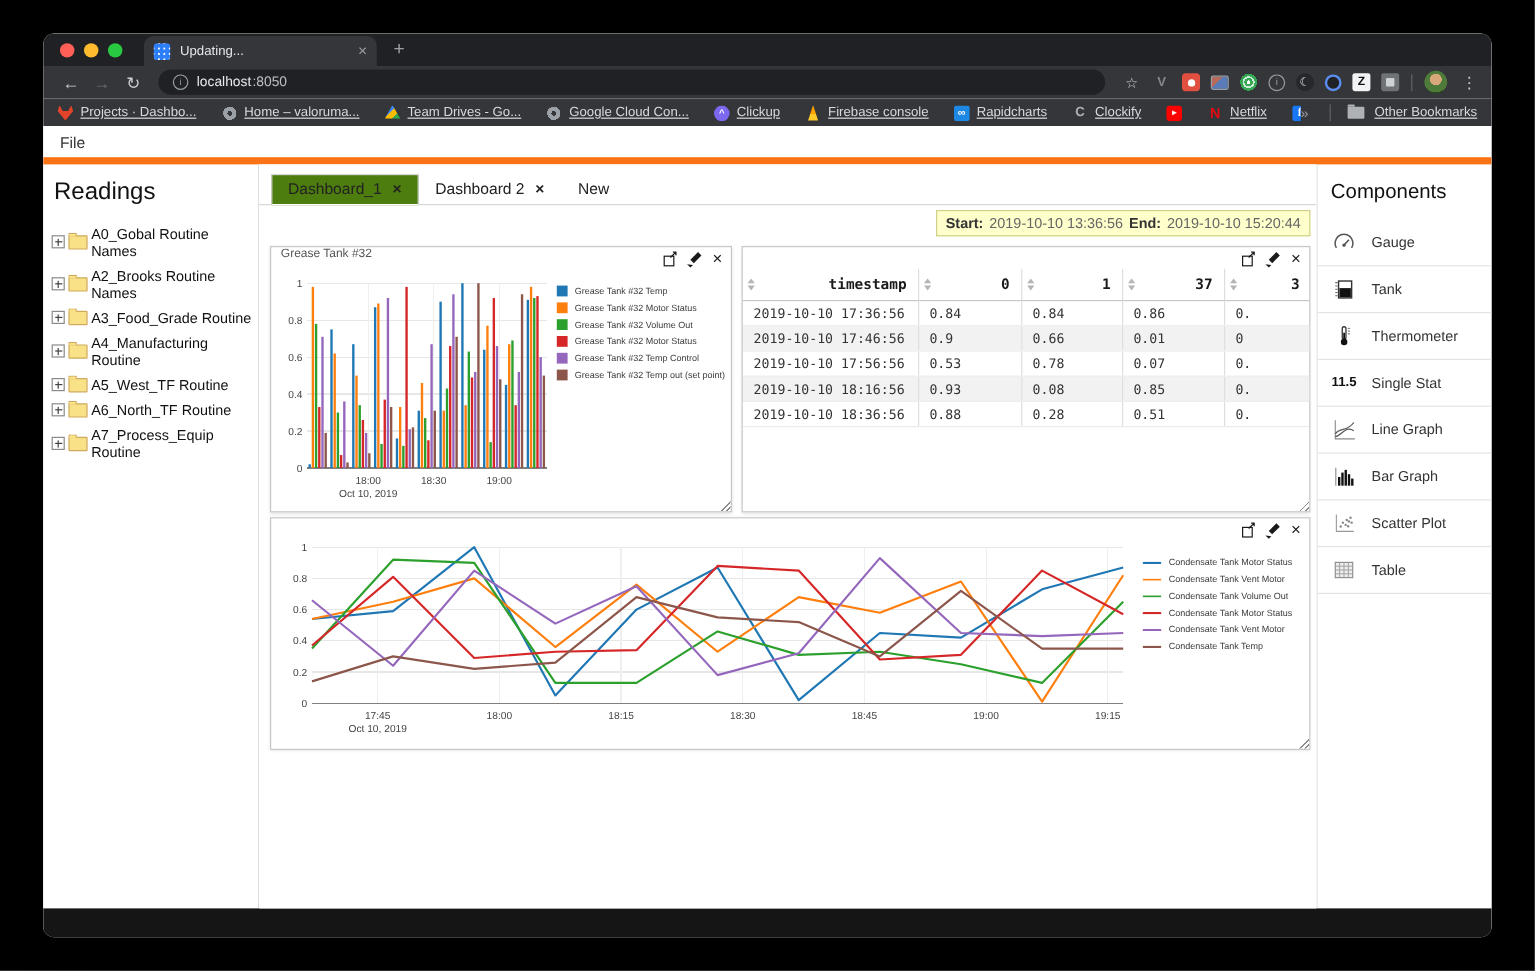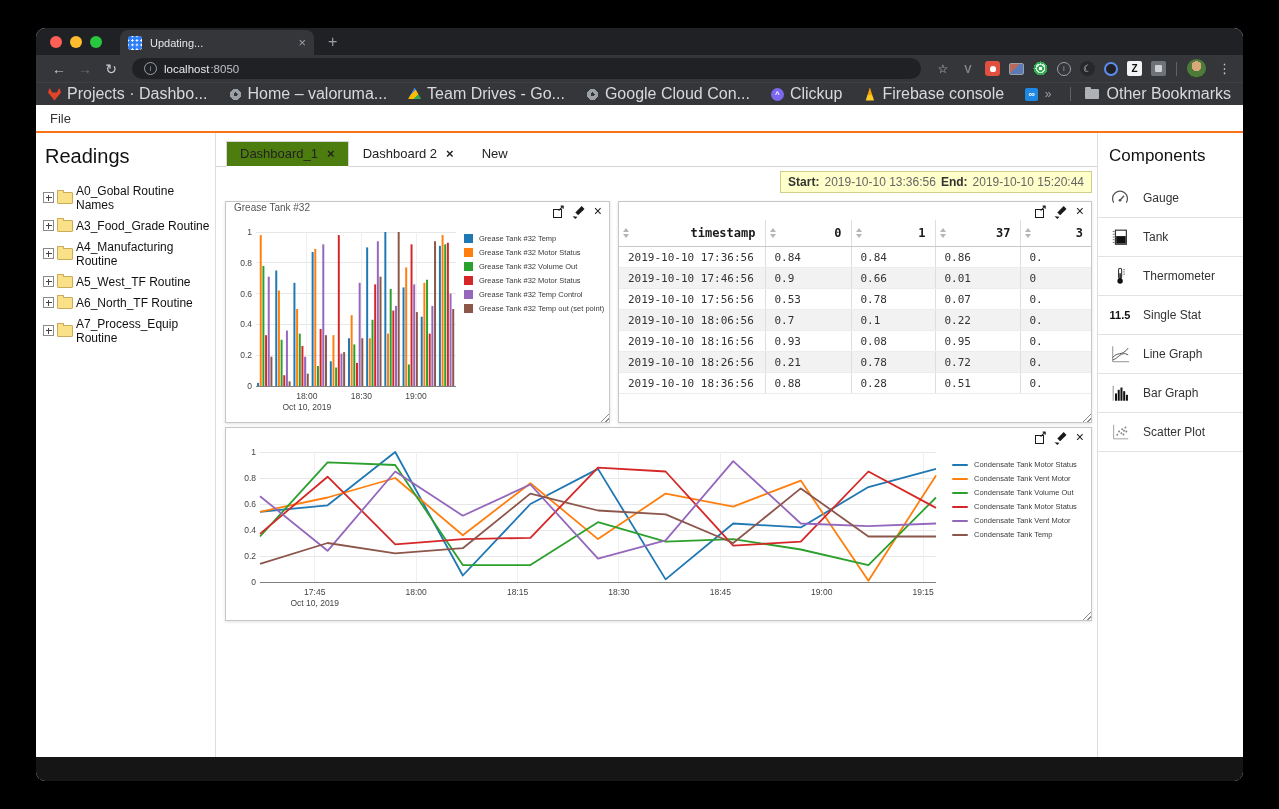--- a/index.html
+++ b/index.html
@@ -44,40 +44,40 @@
   .ext-gray-ext-icon{width:15px;height:15px;background:#6f7377;border-radius:2px;}
   .ext-gray-ext-icon::after{content:"";width:7px;height:7px;background:#cfd2d5;border-radius:1px;}
   .vsep{width:1px;height:14px;background:#5f6368;margin:0 6px;}
   .avatar{width:19px;height:19px;border-radius:50%;flex:none;
           background:radial-gradient(circle at 50% 38%,#d8a77a 0 32%,#4e7a3a 33% 70%,#2c4a22 71%);}
   .kebab{color:#c9cdd2;font-size:13px;padding:0 2px 0 8px;}
   .bookmarksbar{height:22px;background:#35363a;border-top:1px solid rgba(255,255,255,.05);display:flex;
                 align-items:center;padding:0 12px;flex:none;}
   .bmlist{display:flex;align-items:center;gap:21px;flex:1;overflow:hidden;}
   .bm{display:flex;align-items:center;gap:6px;flex:none;}
-  .bm-label{font-size:16px;color:#d7d9dc;white-space:nowrap;}
+  .bm-label{font-size:11px;color:#d7d9dc;white-space:nowrap;text-decoration:underline;}
   .bi{width:13px;height:13px;border-radius:2px;display:flex;align-items:center;justify-content:center;
       font-size:9px;font-weight:bold;color:#fff;flex:none;}
   .bi-gitlab{background:#e2432a;clip-path:polygon(50% 100%,0 38%,13% 2%,32% 38%,68% 38%,87% 2%,100% 38%);}
   .bi-gear{background:radial-gradient(circle,#35363a 0 2px,#9aa0a6 2px 5.5px,transparent 5.5px);}
   .bi-drive{background:linear-gradient(135deg,#4285f4 36%,#fbbc04 36% 64%,#34a853 64%);clip-path:polygon(50% 0,100% 88%,0 88%);}
   .bi-clickup{border-radius:50%;background:#7b68ee;font-size:8px;}
   .bi-firebase{background:linear-gradient(180deg,#ffa000 0 55%,#ffca28 55%);clip-path:polygon(18% 100%,50% 0,82% 100%);}
   .bi-rapidcharts{background:#1e88e5;font-size:9px;}
   .bi-clockify{background:transparent;color:#aeb1b5;font-size:11px;}
   .bi-youtube{background:#f00;border-radius:3px;font-size:7px;}
   .bi-netflix{background:transparent;color:#e50914;font-size:12px;font-weight:900;}
   .bi-facebook{background:#1877f2;font-family:"Liberation Serif",serif;font-size:10px;}
   .bm-right{display:flex;align-items:center;gap:8px;flex:none;}
   .overflow{color:#9aa0a6;font-size:12px;margin-right:4px;}
   .gfolder{width:14px;height:10px;background:#aeb1b5;border-radius:1px;position:relative;flex:none;}
   .gfolder::before{content:"";position:absolute;top:-2.5px;left:0;width:6px;height:2px;background:#aeb1b5;border-radius:1px 1px 0 0;}
   
   .page{flex:1;display:flex;flex-direction:column;background:#fff;color:#222;min-height:0;}
-  .menubar{height:26px;border-bottom:2px solid #f97316;display:flex;align-items:center;padding-left:14px;
+  .menubar{height:26px;border-bottom:6px solid #f97316;display:flex;align-items:center;padding-left:14px;
            font-size:13px;color:#333;flex:none;}
   .pbody{flex:1;display:flex;min-height:0;}
   .lsb{width:180px;border-right:1px solid #dedede;padding:10px 0 0 7px;box-sizing:border-box;flex:none;}
   .lsb-title{font-size:20px;color:#111;padding:2px 0 12px 2px;}
   .tree-item{display:flex;align-items:center;gap:3px;padding:3.5px 0;font-size:12px;color:#111;}
   .tw{width:9px;height:9px;border:1px solid #8a8a8a;background:#fff;position:relative;flex:none;}
   .tw::before{content:"";position:absolute;left:1.5px;right:1.5px;top:3.5px;height:1px;background:#444;}
   .tw::after{content:"";position:absolute;top:1.5px;bottom:1.5px;left:3.5px;width:1px;background:#444;}
   .fold{width:14px;height:10px;background:#f9e188;border:1px solid #cfa95c;border-radius:1px;position:relative;flex:none;margin-top:1px;}
   .fold::before{content:"";position:absolute;top:-3px;left:-1px;width:5px;height:2px;background:#f9e188;border:1px solid #cfa95c;border-bottom:none;border-radius:1px 1px 0 0;}
@@ -238,20 +238,25 @@
       <span>File</span>
     </div>
     <div class="pbody">
       <div class="lsb">
         <div class="lsb-title">Readings</div>
         <div id="tree">
             <div class="tree-item">
               <span class="tw"></span>
               <span class="fold"></span>
               <span>A0_Gobal Routine Names</span>
+            </div>
+            <div class="tree-item">
+              <span class="tw"></span>
+              <span class="fold"></span>
+              <span>A2_Brooks Routine Names</span>
             </div>
             <div class="tree-item">
               <span class="tw"></span>
               <span class="fold"></span>
               <span>A3_Food_Grade Routine</span>
             </div>
             <div class="tree-item">
               <span class="tw"></span>
               <span class="fold"></span>
               <span>A4_Manufacturing Routine</span>
@@ -480,38 +485,24 @@
                   <td>0</td>
                 </tr>
                 <tr>
                   <td>2019-10-10 17:56:56</td>
                   <td>0.53</td>
                   <td>0.78</td>
                   <td>0.07</td>
                   <td>0.</td>
                 </tr>
                 <tr>
-                  <td>2019-10-10 18:06:56</td>
-                  <td>0.7</td>
-                  <td>0.1</td>
-                  <td>0.22</td>
-                  <td>0.</td>
-                </tr>
-                <tr>
                   <td>2019-10-10 18:16:56</td>
                   <td>0.93</td>
                   <td>0.08</td>
-                  <td>0.95</td>
-                  <td>0.</td>
-                </tr>
-                <tr>
-                  <td>2019-10-10 18:26:56</td>
-                  <td>0.21</td>
-                  <td>0.78</td>
-                  <td>0.72</td>
+                  <td>0.85</td>
                   <td>0.</td>
                 </tr>
                 <tr>
                   <td>2019-10-10 18:36:56</td>
                   <td>0.88</td>
                   <td>0.28</td>
                   <td>0.51</td>
                   <td>0.</td>
                 </tr>
               </tbody>
@@ -671,19 +662,28 @@
                     <circle cx="13.5" cy="8" r="1.1"></circle>
                     <circle cx="15.5" cy="9.5" r="1.1"></circle>
                     <circle cx="17" cy="6" r="1.1"></circle>
                     <circle cx="18" cy="10.5" r="1.1"></circle>
                     <circle cx="14.8" cy="13.8" r="1.1"></circle>
                   </g>
                 </svg>
               </span>
               <span class="clabel">Scatter Plot</span>
             </div>
+            <div class="crow">
+              <span class="cicon">
+                <svg viewBox="0 0 22 22" width="20" height="20">
+                  <rect x="3" y="4" width="16" height="14" fill="#eee" stroke="#888" stroke-width="1"></rect>
+                  <path d="M3 7.5 H19 M3 11 H19 M3 14.5 H19 M7 4 V18 M11 4 V18 M15 4 V18" stroke="#999" stroke-width="0.8"></path>
+                </svg>
+              </span>
+              <span class="clabel">Table</span>
+            </div>
           </div>
       </div>
     </div>
   </div>
 
   <div class="wfooter"></div>
 </div>
 
 </body></html>

